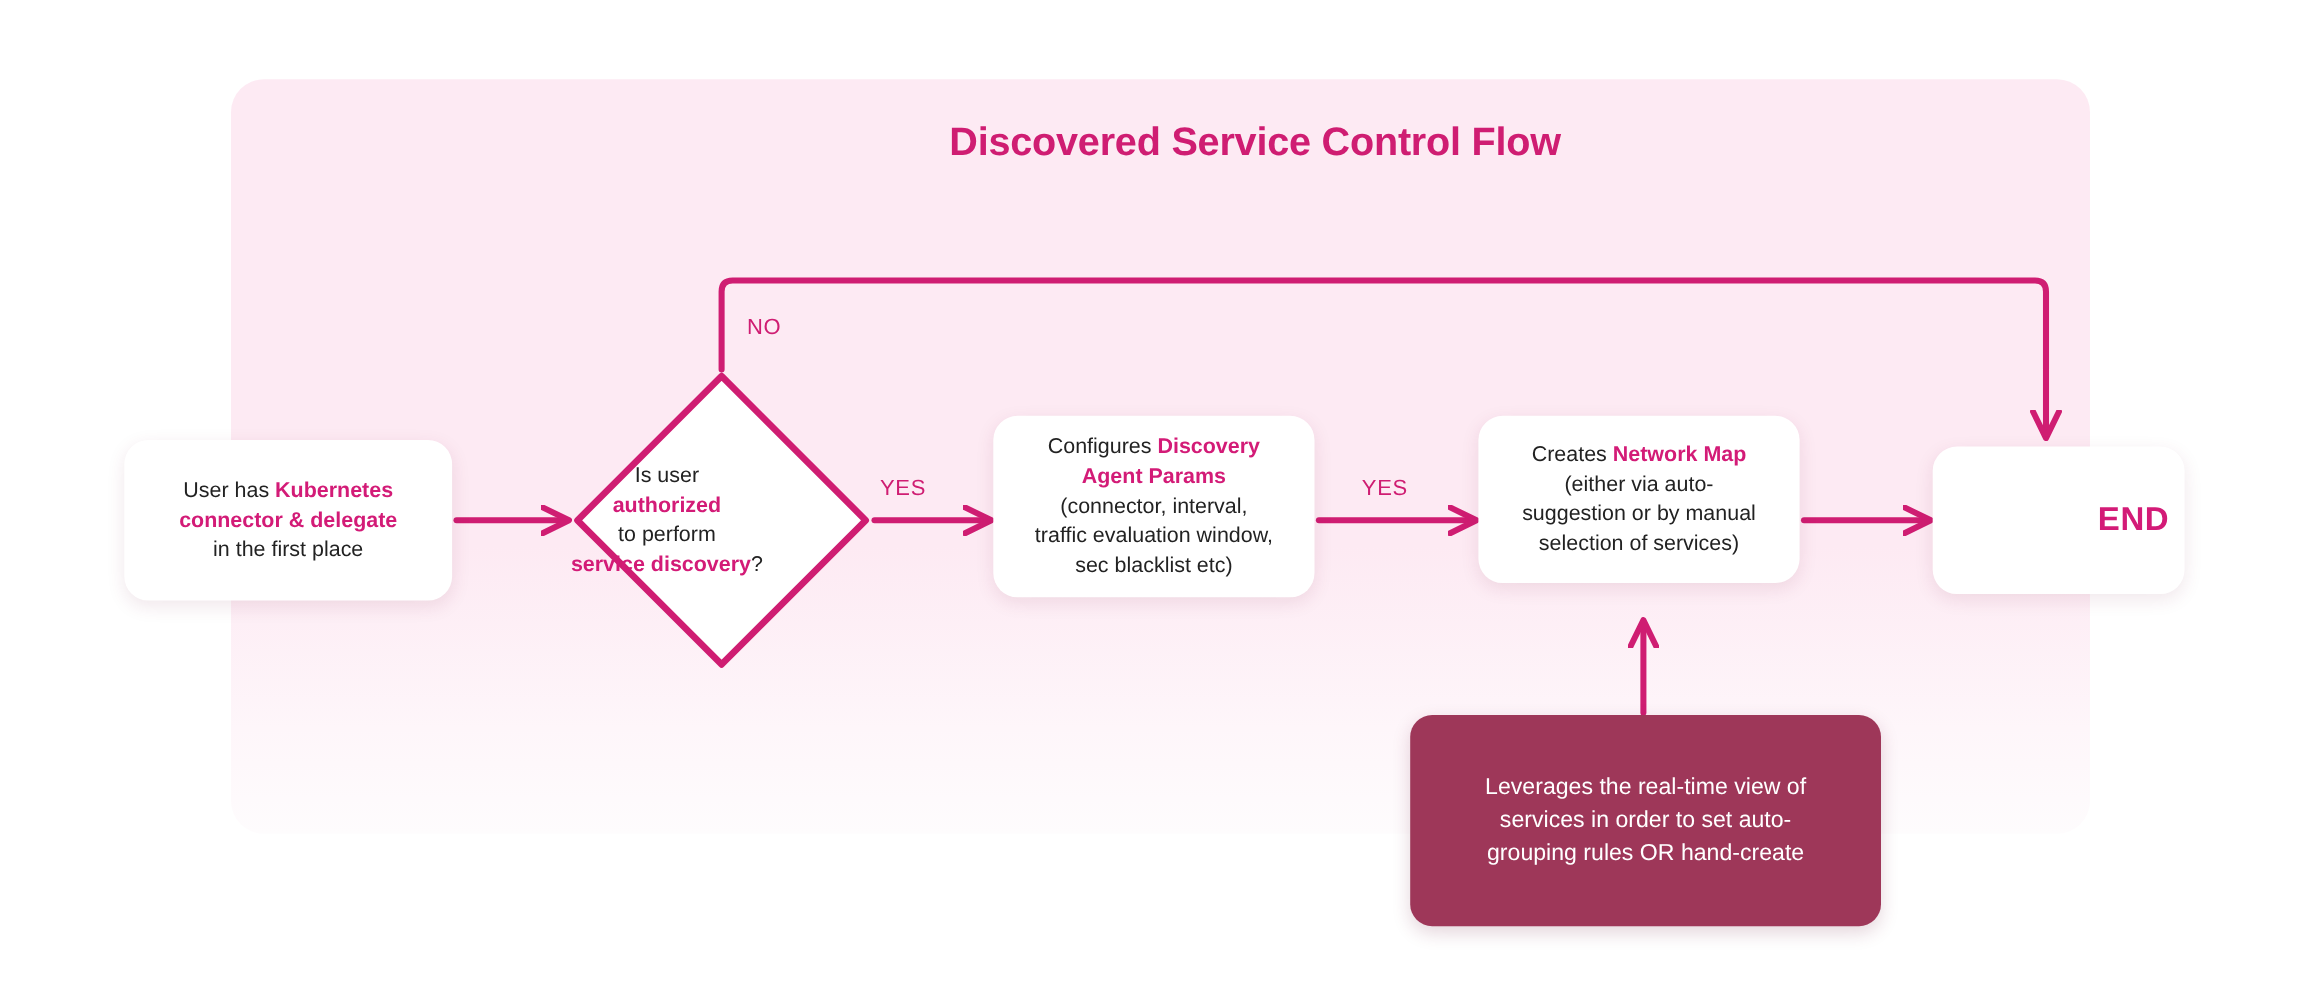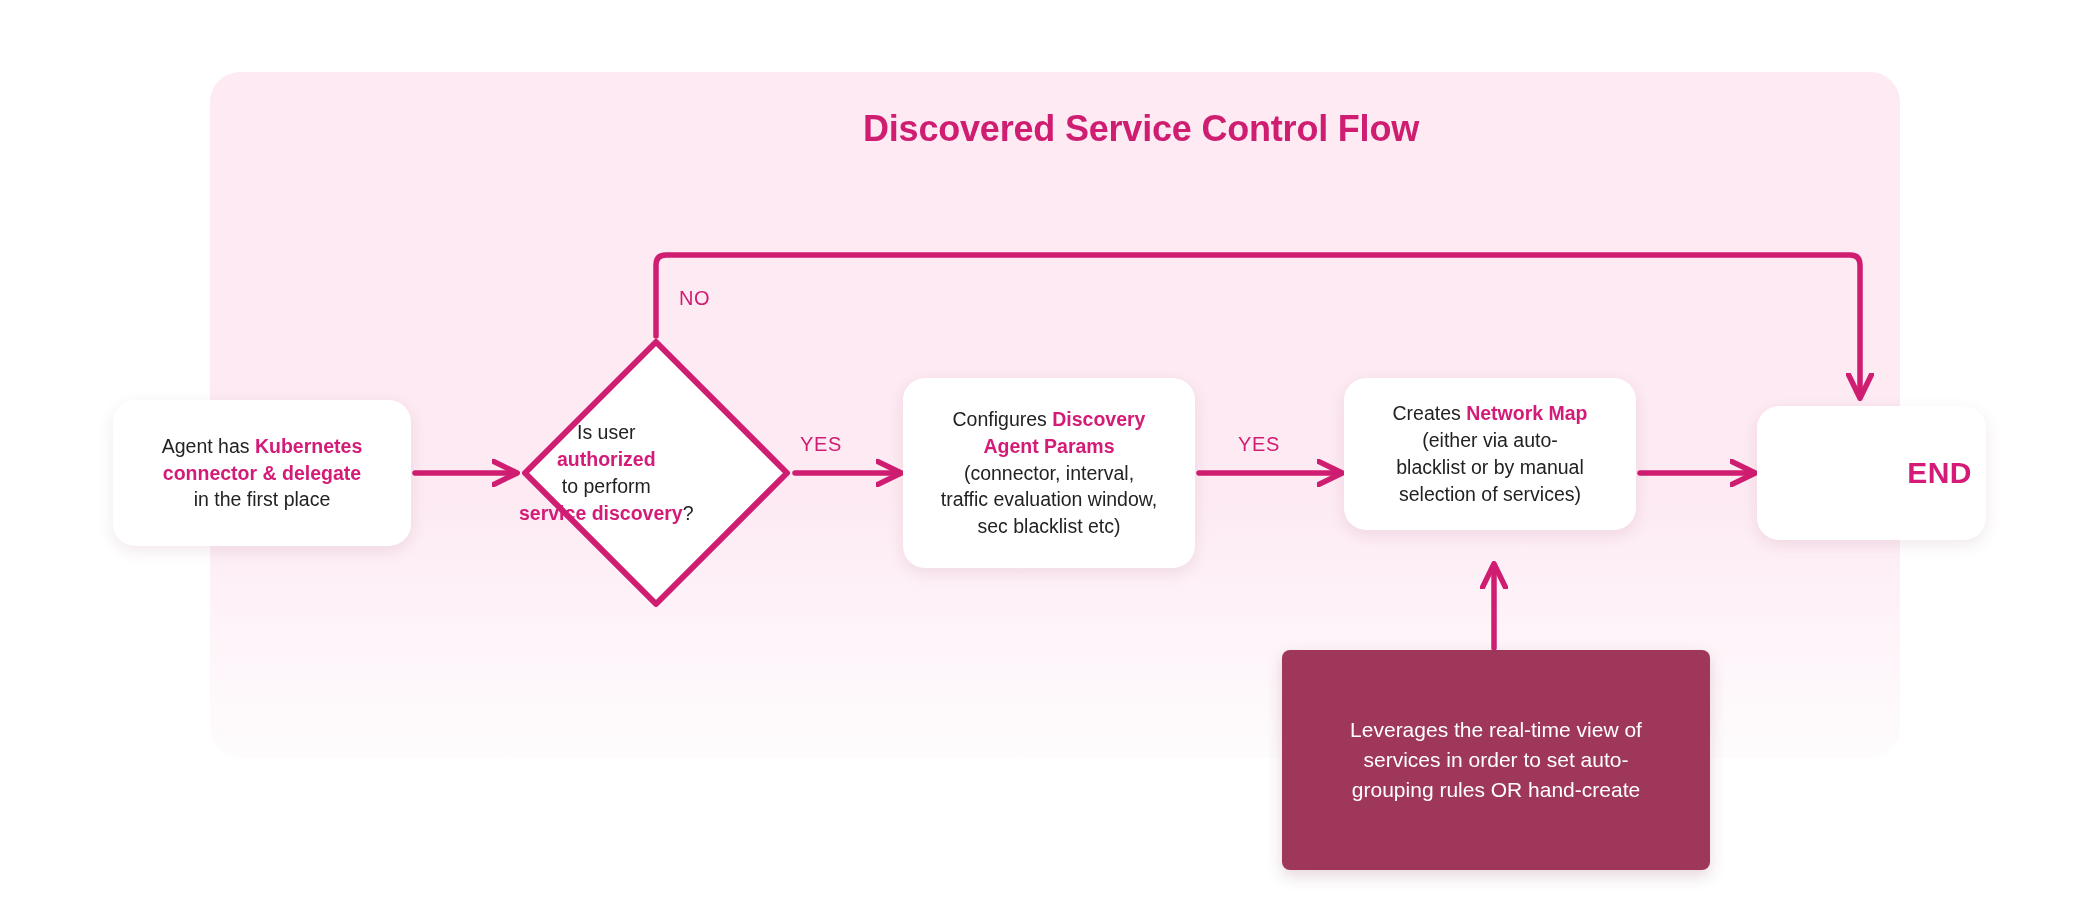--- a/index.html
+++ b/index.html
@@ -56,21 +56,21 @@
     color: #222222;
     font-size: 19.5px;
     line-height: 1.38;
     box-sizing: border-box;
     padding: 10px 14px;
   }
   .node-box .inner { width: 100%; }
   .hl { color: #d31b77; font-weight: bold; }
 
   #box-start   { left: 113px;  top: 400px; width: 298px; height: 146px; }
-  #box-config  { left: 903px;  top: 378px; width: 292px; height: 190px; }
+  #box-config  { left: 903px;  top: 378px; width: 292px; height: 165px; }
   #box-netmap  { left: 1344px; top: 378px; width: 292px; height: 152px; }
   #box-end     { left: 1757px; top: 406px; width: 229px; height: 134px; }
 
   #box-end .end-label {
     font-size: 30px;
     font-weight: bold;
     color: #d31b77;
     letter-spacing: 0.5px;
     text-align: right;
   }
@@ -96,22 +96,22 @@
     line-height: 1.38;
     color: #222222;
   }
 
   
   #callout {
     position: absolute;
     left: 1282px;
     top: 650px;
     width: 428px;
-    height: 220px;
-    border-radius: 8px;
+    height: 192px;
+    border-radius: 20px;
     background: #9e3759;
     color: #ffffff;
     display: flex;
     align-items: center;
     justify-content: center;
     text-align: center;
     font-size: 21px;
     line-height: 1.42;
     box-sizing: border-box;
     padding: 10px 20px;
@@ -179,21 +179,21 @@
     </g>
   </svg>
 
   <div class="edge-label" id="label-no">NO</div>
   <div class="edge-label" id="label-yes1">YES</div>
   <div class="edge-label" id="label-yes2">YES</div>
 
   <div class="node-box" id="box-start">
     <div class="inner">
       <div>
-        <span>Agent has </span><span class="hl">Kubernetes</span>
+        <span>User has </span><span class="hl">Kubernetes</span>
       </div>
       <div class="hl">connector &amp; delegate</div>
       <div>in the first place</div>
     </div>
   </div>
 
   <div id="diamond">
     <svg viewBox="0 0 274 274" width="274" height="274">
       <path d="M 137 6 L 268 137 L 137 268 L 6 137 Z" fill="#ffffff" stroke="#cf1d72" stroke-width="6" stroke-linejoin="round"></path>
     </svg>
@@ -220,21 +220,21 @@
       <div>sec blacklist etc)</div>
     </div>
   </div>
 
   <div class="node-box" id="box-netmap">
     <div class="inner">
       <div>
         <span>Creates </span><span class="hl">Network Map</span>
       </div>
       <div>(either via auto-</div>
-      <div>blacklist or by manual</div>
+      <div>suggestion or by manual</div>
       <div>selection of services)</div>
     </div>
   </div>
 
   <div class="node-box" id="box-end">
     <div class="inner end-label">END</div>
   </div>
 
   <div id="callout">
     <div>

